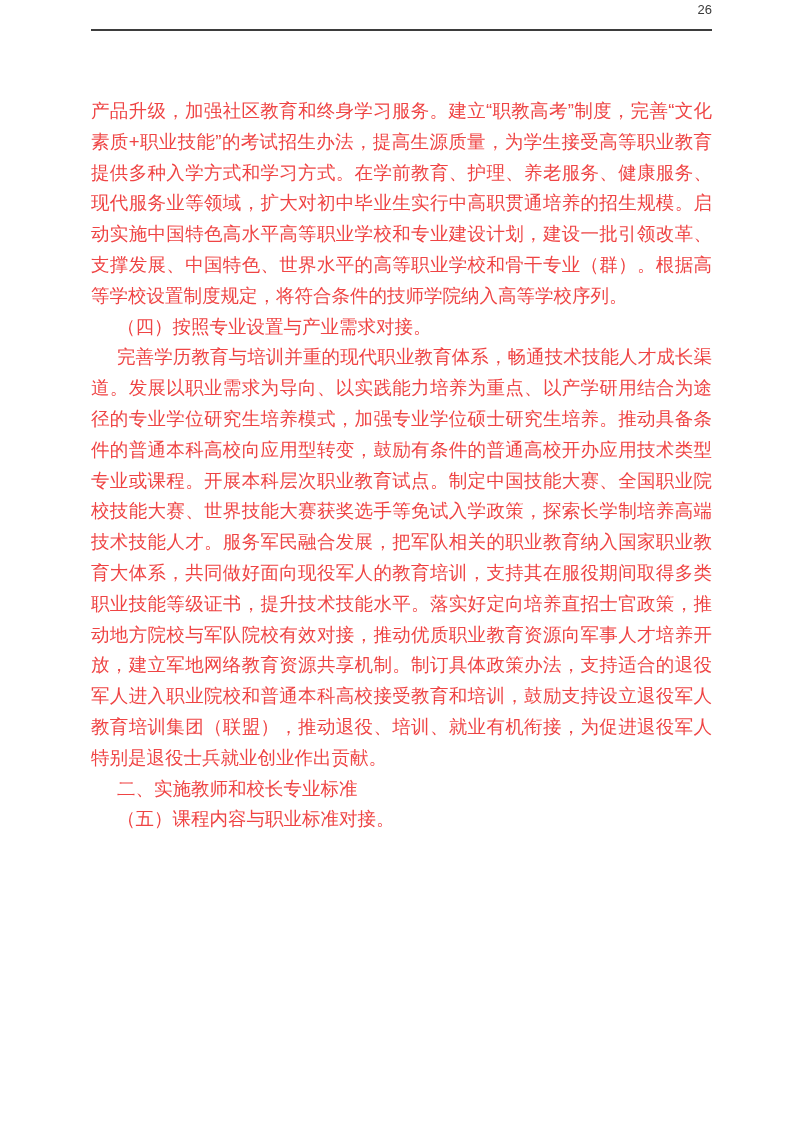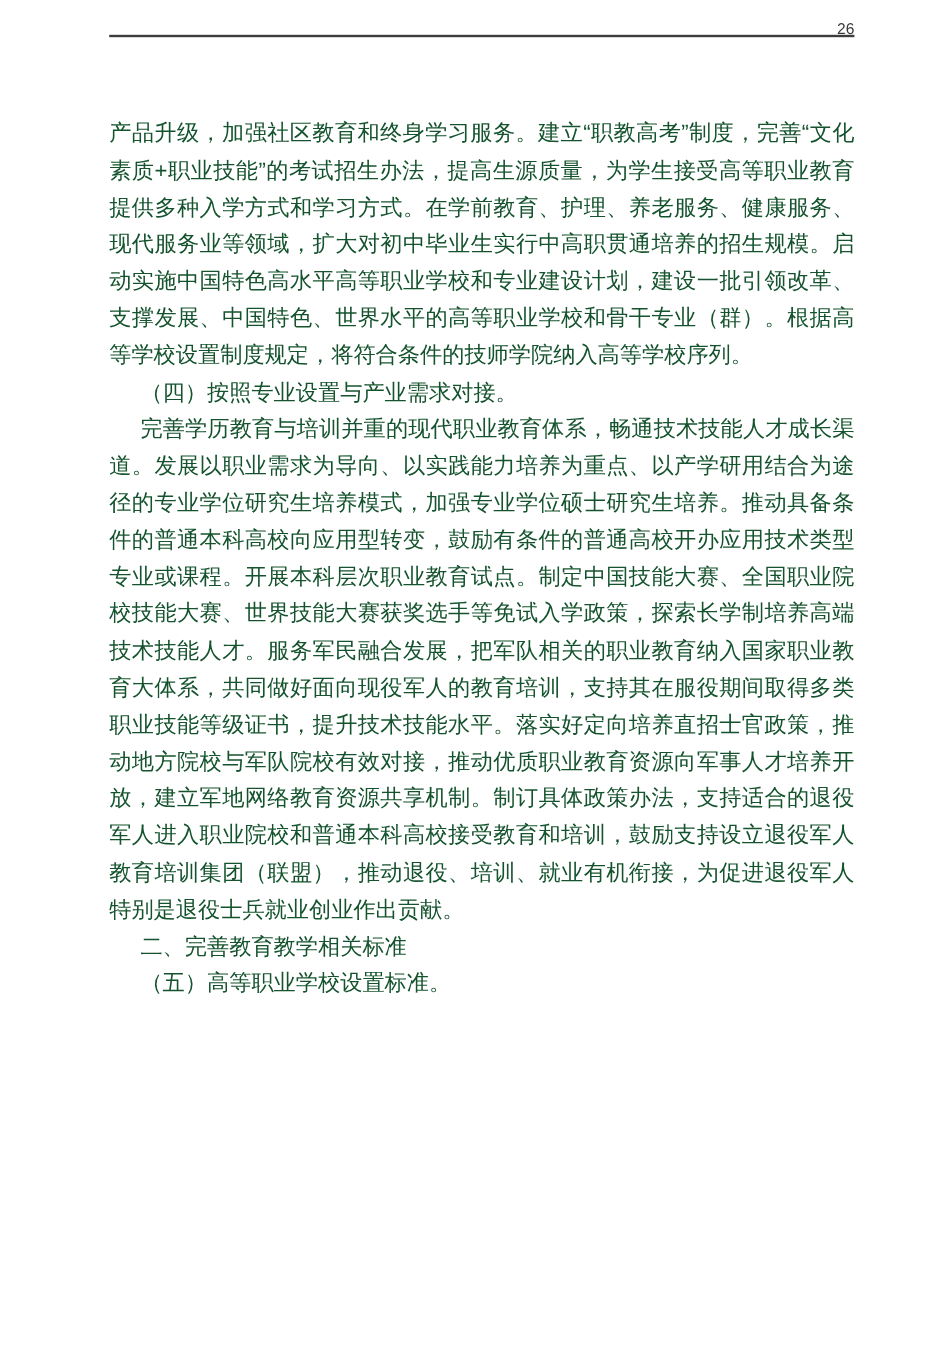--- a/index.html
+++ b/index.html
@@ -10,21 +10,21 @@
   .page {
     position: relative;
     width: 793px;
     height: 1122px;
     background: #ffffff;
     overflow: hidden;
     font-family: "Liberation Sans", "DejaVu Sans", sans-serif;
   }
   .page-number {
     position: absolute;
-    top: 15px;
+    top: 1px;
     left: 91px;
     width: 621px;
     text-align: right;
     font-size: 13px;
     line-height: 18px;
     color: #3a3a3a;
   }
   .header-rule {
     position: absolute;
     top: 29px;
@@ -35,21 +35,21 @@
     border: none;
     border-top: 2px solid #3d3d3d;
   }
   .body-text {
     position: absolute;
     top: 96px;
     left: 91px;
     width: 621px;
     font-size: 18.5px;
     line-height: 30.8px;
-    color: #14532d;
+    color: #ef4444;
     text-align: justify;
   }
   .body-text p {
     margin: 0;
     padding: 0;
   }
   .body-text p.indent {
     text-indent: 26px;
   }
   .body-text p.no-indent {
@@ -59,16 +59,16 @@
 </head>
 <body>
 
 <div class="page">
   <div class="page-number">26</div>
   <hr class="header-rule">
   <div class="body-text">
       <p class="no-indent">产品升级，加强社区教育和终身学习服务。建立“职教高考”制度，完善“文化素质+职业技能”的考试招生办法，提高生源质量，为学生接受高等职业教育提供多种入学方式和学习方式。在学前教育、护理、养老服务、健康服务、现代服务业等领域，扩大对初中毕业生实行中高职贯通培养的招生规模。启动实施中国特色高水平高等职业学校和专业建设计划，建设一批引领改革、支撑发展、中国特色、世界水平的高等职业学校和骨干专业（群）。根据高等学校设置制度规定，将符合条件的技师学院纳入高等学校序列。</p>
       <p class="indent">（四）按照专业设置与产业需求对接。</p>
       <p class="indent">完善学历教育与培训并重的现代职业教育体系，畅通技术技能人才成长渠道。发展以职业需求为导向、以实践能力培养为重点、以产学研用结合为途径的专业学位研究生培养模式，加强专业学位硕士研究生培养。推动具备条件的普通本科高校向应用型转变，鼓励有条件的普通高校开办应用技术类型专业或课程。开展本科层次职业教育试点。制定中国技能大赛、全国职业院校技能大赛、世界技能大赛获奖选手等免试入学政策，探索长学制培养高端技术技能人才。服务军民融合发展，把军队相关的职业教育纳入国家职业教育大体系，共同做好面向现役军人的教育培训，支持其在服役期间取得多类职业技能等级证书，提升技术技能水平。落实好定向培养直招士官政策，推动地方院校与军队院校有效对接，推动优质职业教育资源向军事人才培养开放，建立军地网络教育资源共享机制。制订具体政策办法，支持适合的退役军人进入职业院校和普通本科高校接受教育和培训，鼓励支持设立退役军人教育培训集团（联盟），推动退役、培训、就业有机衔接，为促进退役军人特别是退役士兵就业创业作出贡献。</p>
-      <p class="indent">二、完善教育教学相关标准</p>
-      <p class="indent">（五）高等职业学校设置标准。</p>
+      <p class="indent">二、实施教师和校长专业标准</p>
+      <p class="indent">（五）课程内容与职业标准对接。</p>
     </div>
 </div>
 
 </body></html>

